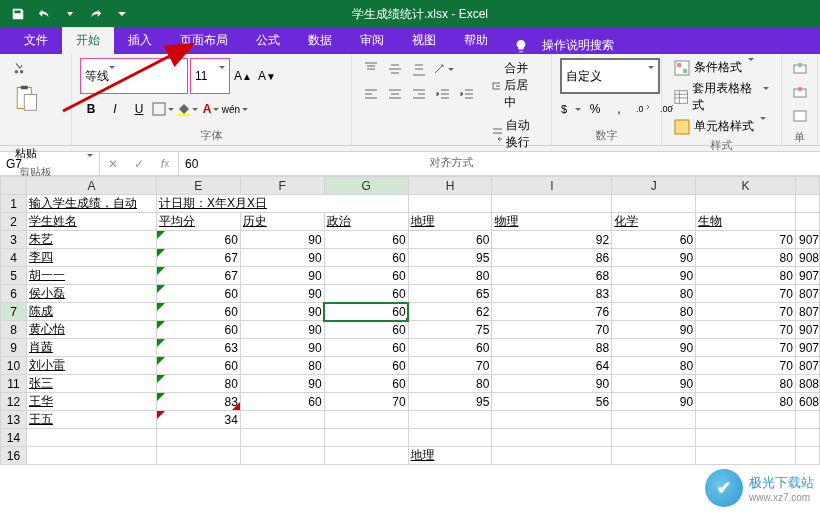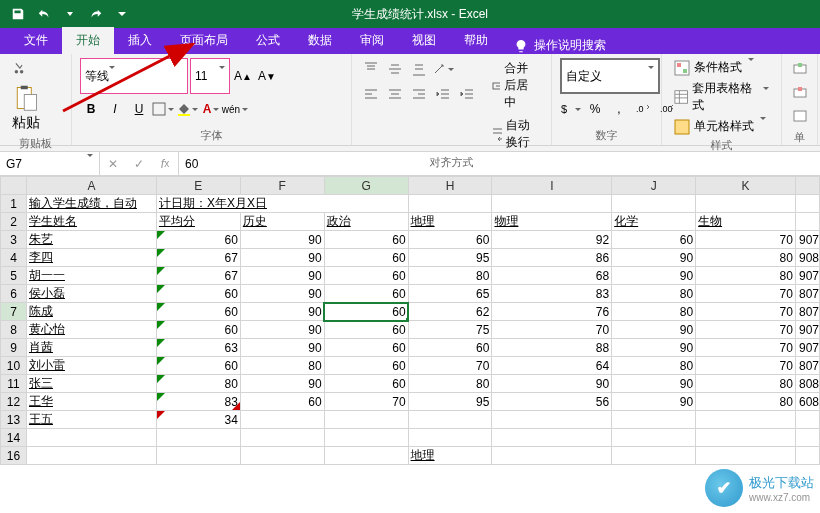--- a/index.html
+++ b/index.html
@@ -9,32 +9,32 @@
 .titlebar { height: 28px; background: #0f7238; display: flex; align-items: center; color: #fff; }
 .qat { display: flex; align-items: center; gap: 2px; padding: 0 6px; }
 .qat-btn { width: 24px; height: 24px; display: flex; align-items: center; justify-content: center; cursor: pointer; }
 .qat-btn svg { fill: #fff; }
 .title-center { flex: 1; text-align: center; font-size: 12px; }
 
 
 .ribbon-tabs { height: 26px; background: #6d28d9; display: flex; align-items: flex-end; padding-left: 10px; color: #fff; }
 .ribbon-tab { padding: 5px 14px; font-size: 12px; cursor: pointer; }
 .ribbon-tab.active { background: #f3f3f3; color: #217346; }
-.tell-me { display: flex; align-items: center; gap: 6px; padding: 0 12px; font-size: 12px; }
+.tell-me { display: flex; align-items: center; gap: 14px; padding: 0 12px; font-size: 12px; }
 .bulb { width: 14px; height: 14px; }
 
 
 .ribbon { height: 92px; background: #f3f3f3; display: flex; border-bottom: 1px solid #d4d4d4; position: relative; }
 .group { border-right: 1px solid #e1e1e1; padding: 4px 8px 2px 8px; display: flex; flex-direction: column; }
 .group-body { flex: 1; display: flex; align-items: flex-start; gap: 4px; }
 .group-label { font-size: 11px; color: #666; text-align: center; padding-top: 2px; position: relative; }
 
 .big-btn { display: flex; flex-direction: column; align-items: center; gap: 2px; cursor: pointer; padding: 2px 4px; }
 .big-btn .ico { width: 28px; height: 28px; }
-.big-btn .lbl { font-size: 14px; }
+.big-btn .lbl { font-size: 11px; margin-top: 32px; }
 .small-row { display: flex; align-items: center; gap: 2px; }
 .small-btn { width: 22px; height: 22px; display: flex; align-items: center; justify-content: center; cursor: pointer; font-size: 12px; }
 .small-btn.drop::after { content: ""; border: 3px solid transparent; border-top-color: #666; margin-left: 2px; margin-top: 3px; }
 
 .font-box, .size-box { border: 1px solid #ec4899; background: #fff; height: 36px; font-size: 12px; display: flex; align-items: center; padding: 0 4px; }
 .font-box { width: 108px; }
 .size-box { width: 40px; justify-content: space-between; }
 .dd::after { content: ""; border: 3px solid transparent; border-top-color: #666; margin-top: 3px; }
 .align-col2 { display: flex; flex-direction: column; gap: 2px; margin-left: 6px; }
 .wrap-btn { display: flex; align-items: center; gap: 4px; font-size: 12px; cursor: pointer; padding: 2px 4px; }

